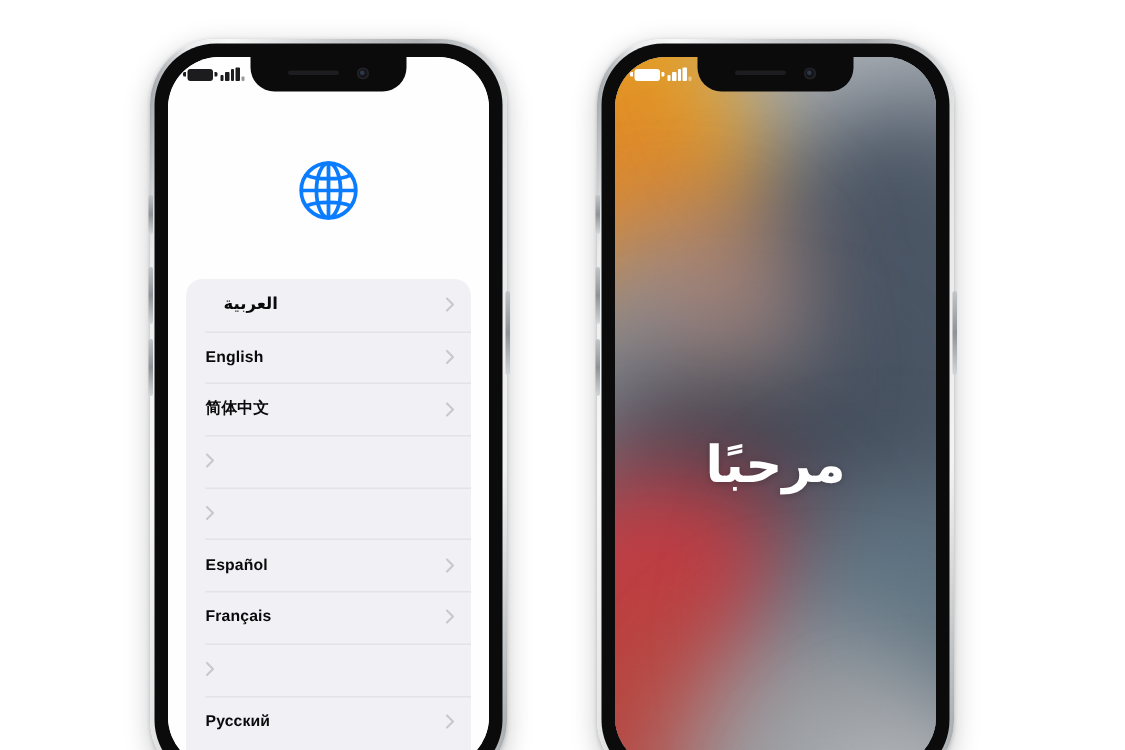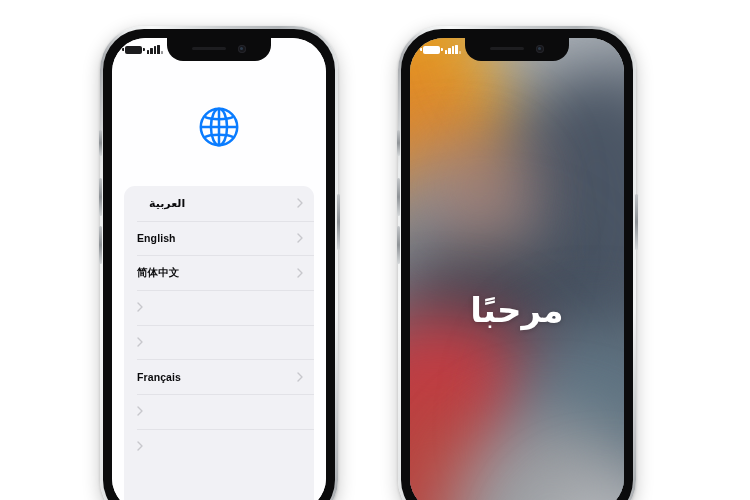--- a/index.html
+++ b/index.html
@@ -331,38 +331,45 @@
               </svg>
             </div>
 
             <div class="lang-row">
               <svg class="chev" viewBox="0 0 6 10">
                 <path d="M1 1 L5 5 L1 9" fill="none" stroke="#c7c7cc" stroke-width="1.4" stroke-linecap="round" stroke-linejoin="round"></path>
               </svg>
             </div>
 
             <div class="lang-row">
+              <span class="lang-label">Español</span>
+              <svg class="chev" viewBox="0 0 6 10">
+                <path d="M1 1 L5 5 L1 9" fill="none" stroke="#c7c7cc" stroke-width="1.4" stroke-linecap="round" stroke-linejoin="round"></path>
+              </svg>
+            </div>
+
+            <div class="lang-row">
               <span class="lang-label">Français</span>
               <svg class="chev" viewBox="0 0 6 10">
                 <path d="M1 1 L5 5 L1 9" fill="none" stroke="#c7c7cc" stroke-width="1.4" stroke-linecap="round" stroke-linejoin="round"></path>
               </svg>
             </div>
 
             <div class="lang-row">
               <svg class="chev" viewBox="0 0 6 10">
                 <path d="M1 1 L5 5 L1 9" fill="none" stroke="#c7c7cc" stroke-width="1.4" stroke-linecap="round" stroke-linejoin="round"></path>
               </svg>
             </div>
 
             <div class="lang-row">
-              <svg class="chev" viewBox="0 0 6 10">
-                <path d="M1 1 L5 5 L1 9" fill="none" stroke="#c7c7cc" stroke-width="1.4" stroke-linecap="round" stroke-linejoin="round"></path>
-              </svg>
-            </div>
-
+              <span class="lang-label">Русский</span>
+              <svg class="chev" viewBox="0 0 6 10">
+                <path d="M1 1 L5 5 L1 9" fill="none" stroke="#c7c7cc" stroke-width="1.4" stroke-linecap="round" stroke-linejoin="round"></path>
+              </svg>
+            </div>
 
           </div>
         </div>
 
         <div class="notch">
           <span class="notch-speaker"></span>
           <span class="notch-camera"></span>
         </div>
 
       </div>

